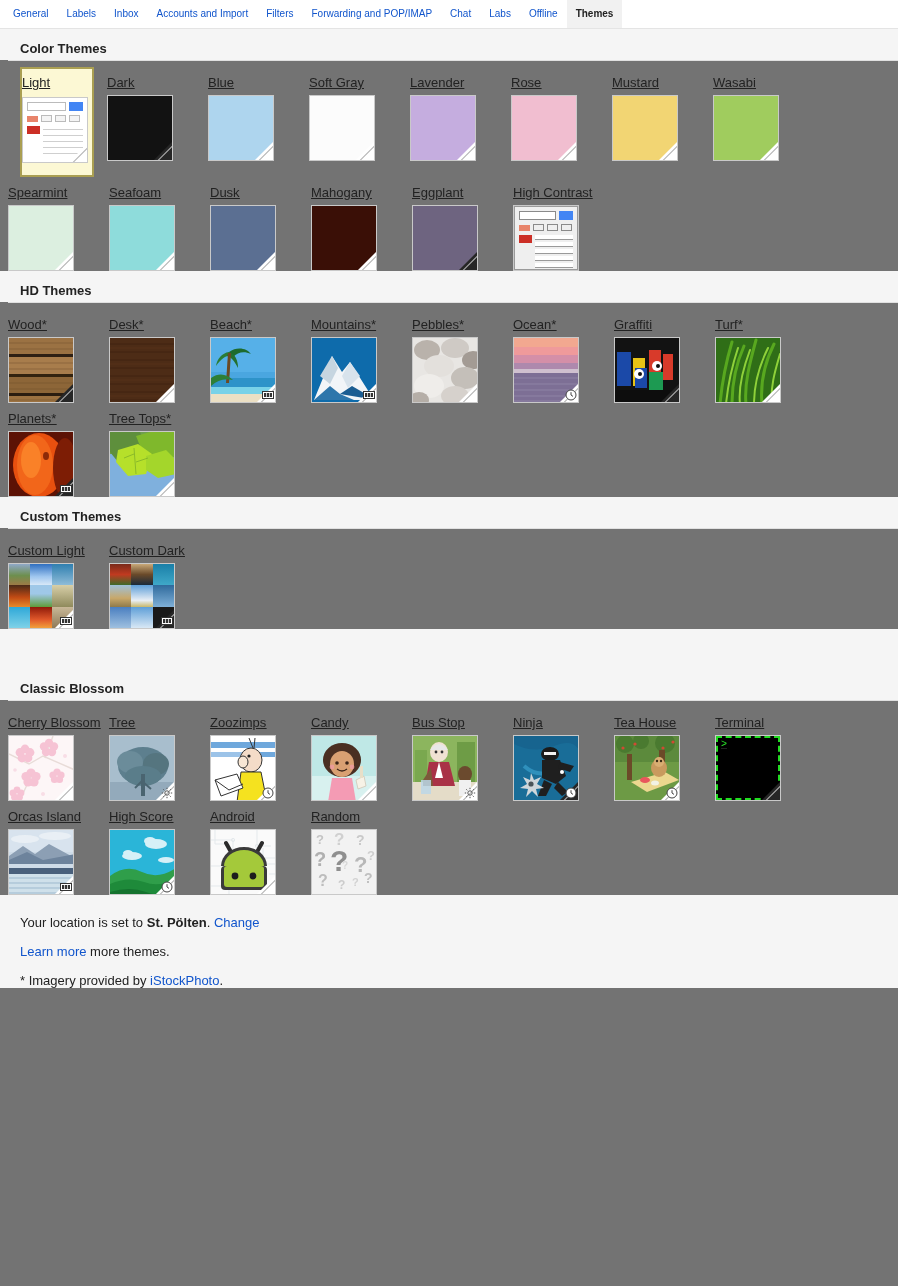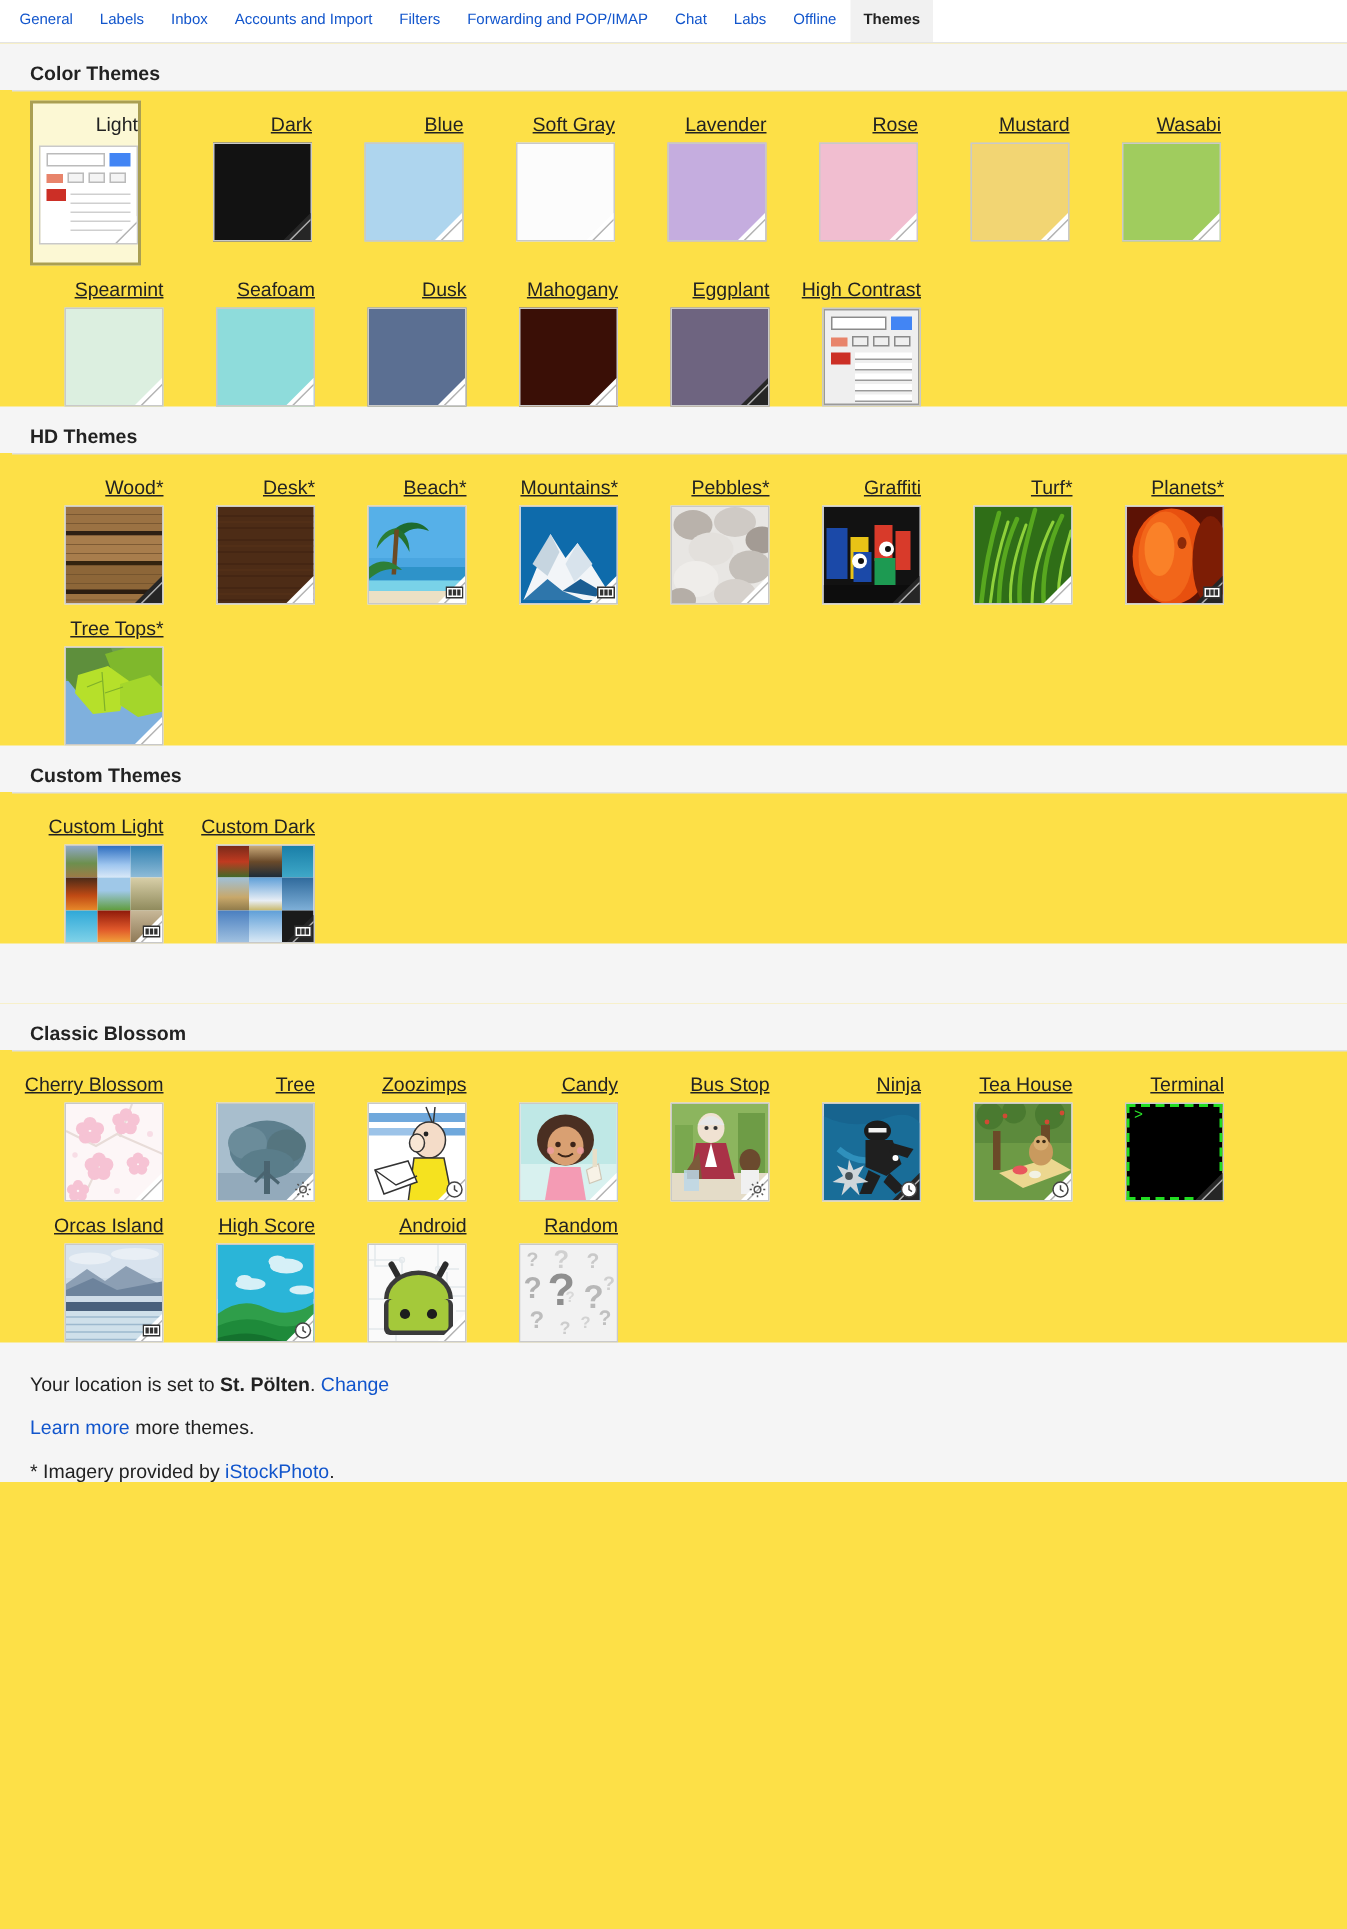--- a/index.html
+++ b/index.html
@@ -31,43 +31,44 @@
     cursor: pointer;
     line-height: 1;
   }
   .tab.active {
     background: #f1f1f1;
     color: #222;
     font-weight: bold;
     cursor: default;
   }
   
-  #page { background: #fde047; height: 1257px; position: relative; }
+  #page { background: #737373; height: 1257px; position: relative; }
   .section { padding: 0; }
   .sec-head {
     font-weight: bold;
     font-size: 13px;
     color: #222;
     padding: 12px 0 4px 20px;
     background: #f5f5f5;
   }
   .sec-rule {
     height: 1px; background: #e0e0e0; margin: 0 0 0 8px;
   }
   .grid {
     display: flex; flex-wrap: wrap;
     padding: 6px 0 0 8px;
     width: 898px;
   }
   .cell {
     width: 101px;
     padding-top: 8px;
     display: flex; flex-direction: column;
-    align-items: flex-end;
+    align-items: flex-start;
     cursor: pointer;
+    text-decoration: underline;
   }
   .cell.sel {
     background: #fcf8d4;
     border: 2px solid #aa9f52;
     width: 74px;
     margin: 0 13px 0 12px;
     padding: 6px 0 10px 0;
     height: 110px;
     justify-content: flex-start;
   }
@@ -395,20 +396,45 @@
               <svg width="66" height="66" viewBox="0 0 66 66" preserveAspectRatio="none" style="display:block">
                 <rect width="66" height="66" fill="#e8e6e3"></rect>
                 <ellipse cx="14" cy="12" rx="13" ry="10" fill="#b9b2ab"></ellipse>
                 <ellipse cx="42" cy="10" rx="14" ry="10" fill="#cfcac5"></ellipse>
                 <ellipse cx="60" cy="22" rx="11" ry="9" fill="#a39b94"></ellipse>
                 <ellipse cx="26" cy="28" rx="15" ry="11" fill="#e3e0dc"></ellipse>
                 <ellipse cx="52" cy="40" rx="14" ry="11" fill="#c4bfb9"></ellipse>
                 <ellipse cx="16" cy="48" rx="15" ry="12" fill="#efedea"></ellipse>
                 <ellipse cx="42" cy="58" rx="14" ry="10" fill="#d6d1cc"></ellipse>
                 <ellipse cx="6" cy="62" rx="10" ry="8" fill="#b5aea7"></ellipse>
+              </svg>
+            </div>
+          </div>
+        </div>
+        <div class="cell">
+          <div class="cap">Ocean*</div>
+          <div class="thumbwrap">
+            <div class="thumb fold">
+              <svg width="66" height="66" viewBox="0 0 66 66" preserveAspectRatio="none" style="display:block">
+                <rect width="66" height="66" fill="#8e7fa8"></rect>
+                <rect y="0" width="66" height="9" fill="#f2a890"></rect>
+                <rect y="9" width="66" height="8" fill="#ef9a9b"></rect>
+                <rect y="17" width="66" height="8" fill="#d48fa8"></rect>
+                <rect y="25" width="66" height="6" fill="#ae89ad"></rect>
+                <rect y="31" width="66" height="4" fill="#cfc0cf"></rect>
+                <rect y="35" width="66" height="31" fill="#7d6f95"></rect>
+                <g stroke="#9b8fae" stroke-width="0.8" opacity="0.8">
+                  <path d="M0 40h66M0 46h66M0 52h66M0 58h66M0 63h66"></path>
+                </g>
+              </svg>
+            </div>
+            <div class="badge">
+              <svg width="12" height="12" viewBox="0 0 12 12">
+                <circle cx="6" cy="6" r="5" fill="#fff" stroke="#444" stroke-width="1"></circle>
+                <path d="M6 3.2V6l2 1.4" stroke="#444" stroke-width="1" fill="none"></path>
               </svg>
             </div>
           </div>
         </div>
         <div class="cell">
           <div class="cap">Graffiti</div>
           <div class="thumbwrap">
             <div class="thumb fold dark">
               <svg width="66" height="66" viewBox="0 0 66 66" preserveAspectRatio="none" style="display:block">
                 <rect width="66" height="66" fill="#121212"></rect>

